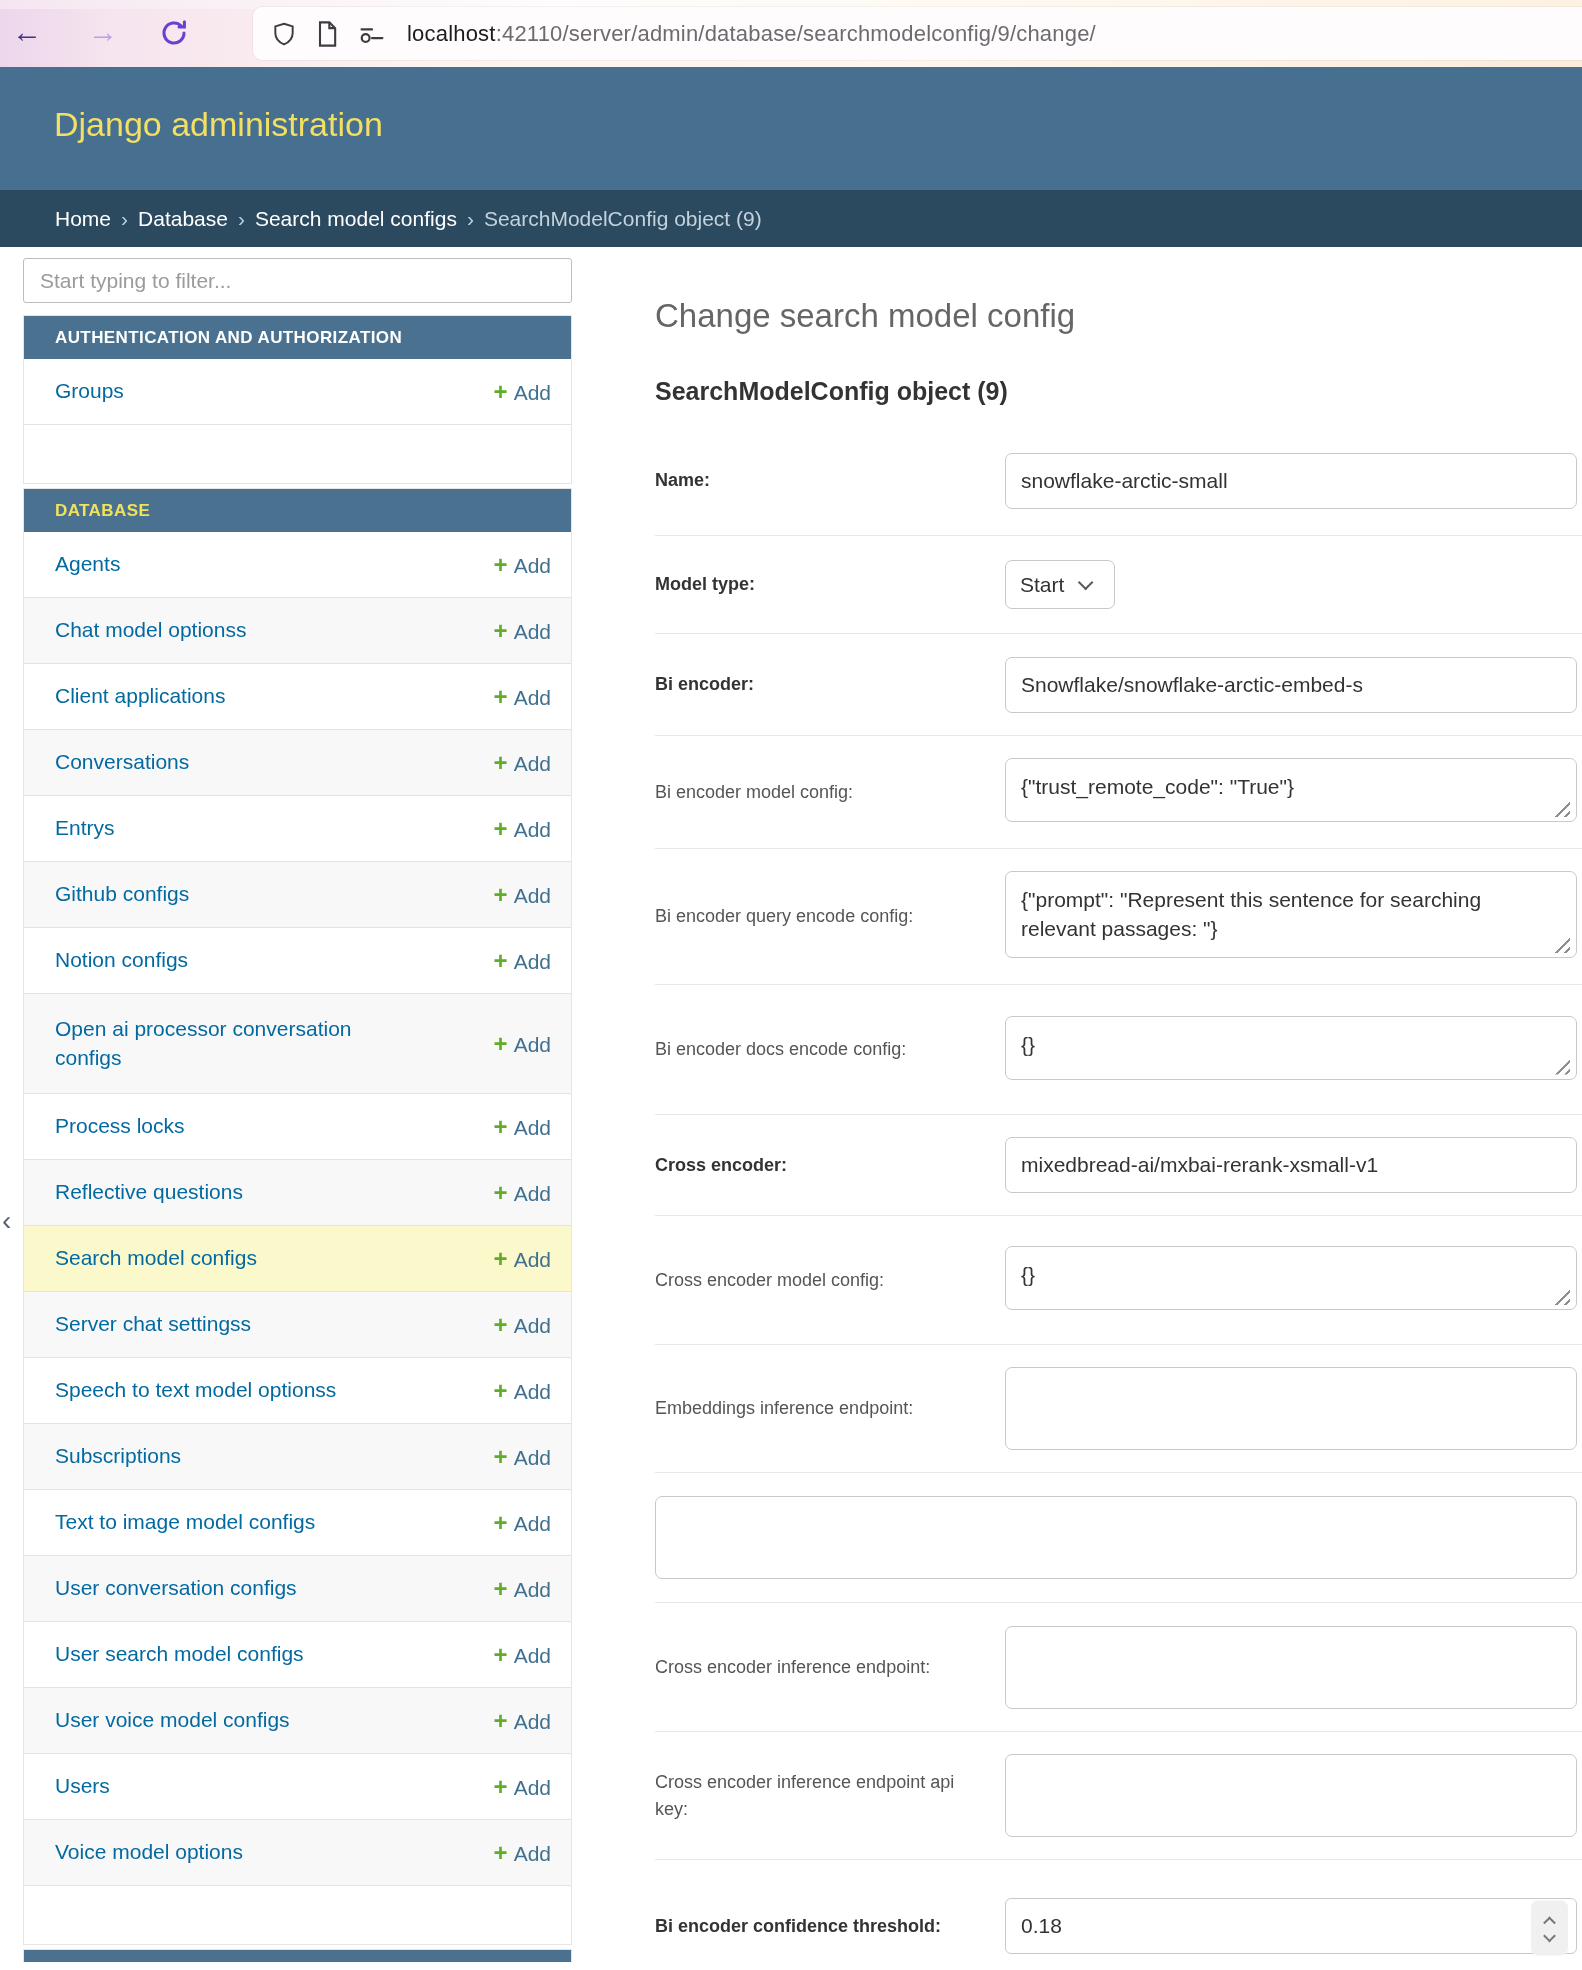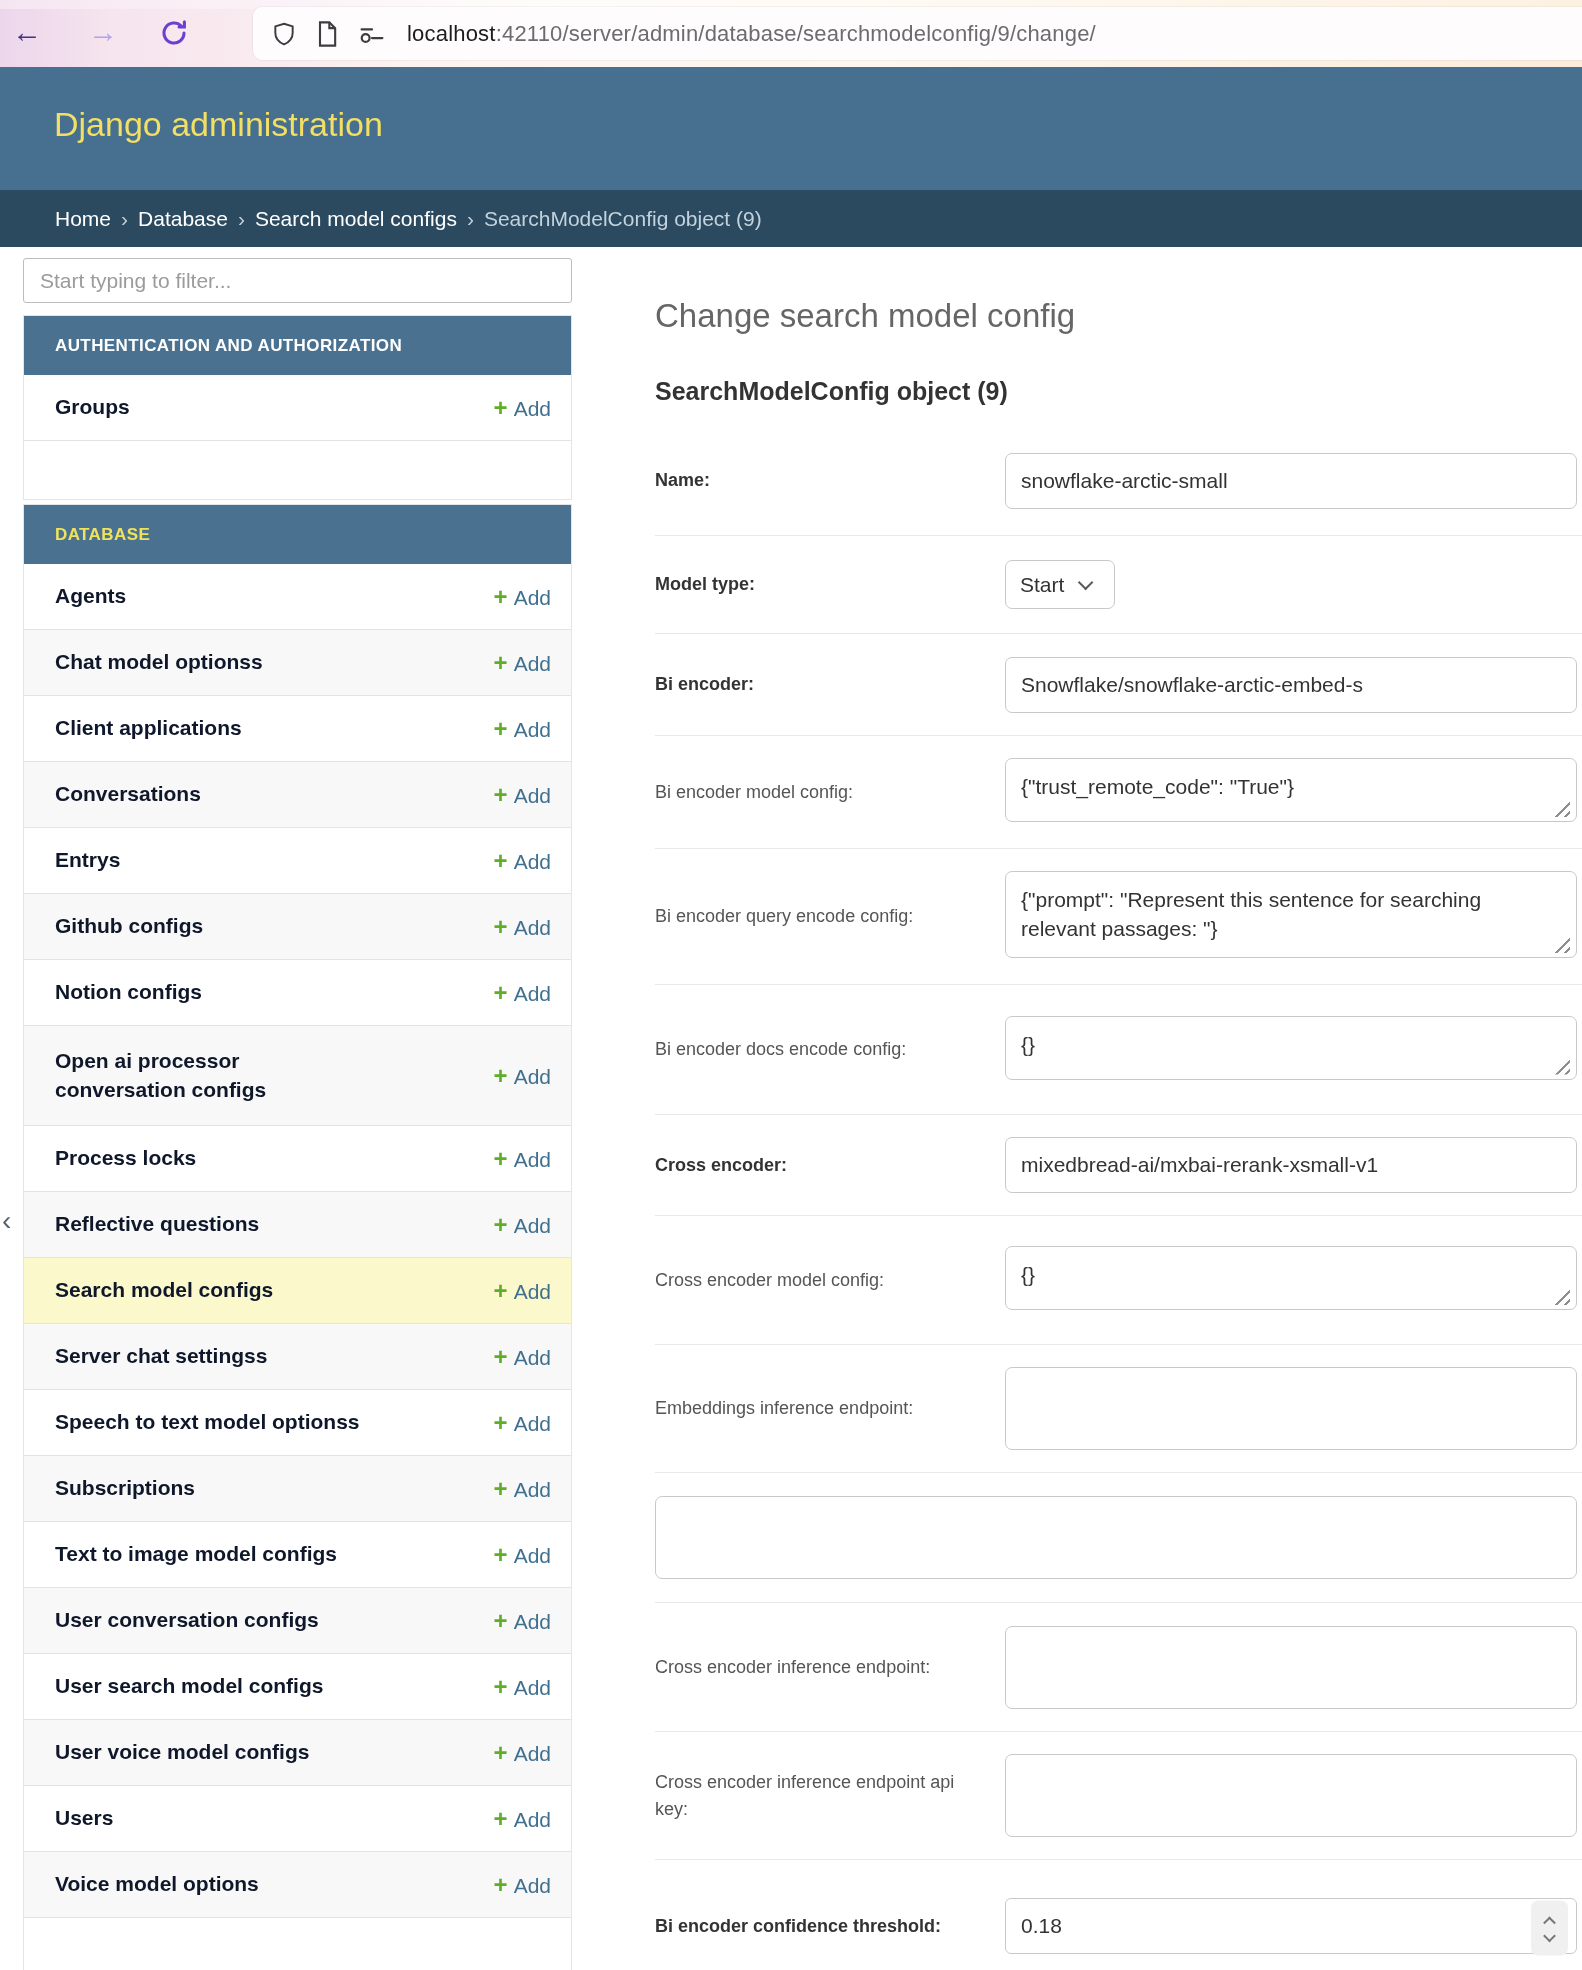--- a/index.html
+++ b/index.html
@@ -33,30 +33,30 @@
   .crumbs .sep { color:#c3d2dc; margin:0 10px; }
   .crumbs .current { color:#c3d2dc; }
 
   
   .sidebar { position:absolute; left:23px; top:258px; width:549px; }
   .filter-input { width:100%; height:45px; border:1px solid #bdbdbd; border-radius:3px;
     font-size:21px; padding:0 16px; color:#333; font-family:inherit; }
   .filter-input::placeholder { color:#9b9b9b; }
   .module { border:1px solid #e5e5e5; margin-top:12px; }
   .module + .module { margin-top:4px; }
-  .caption { height:59px; background:#4a7290; color:#fff; display:flex; align-items:center;
+  .caption { height:43px; background:#4a7290; color:#fff; display:flex; align-items:center;
     padding-left:31px; font-size:17px; font-weight:700; letter-spacing:.4px; text-transform:uppercase; }
   .caption.current-app { color:#f0e25b; }
   .srow { display:flex; align-items:center; justify-content:space-between;
     min-height:66px; padding:8px 20px 8px 31px; border-bottom:1px solid #e3e3e3; background:#fff; }
   .srow:nth-child(odd) { background:#f8f8f8; }
   .module .srow:last-child { border-bottom:none; }
   .srow.selected { background:#fbf8cc !important; }
   .srow.spacer { min-height:58px; background:#fff !important; }
-  .model-link { color:#0f172a; font-weight:700; font-size:21px; text-decoration:none; cursor:pointer; line-height:1.35; }
+  .model-link { color:#0369a1; font-weight:400; font-size:21px; text-decoration:none; cursor:pointer; line-height:1.35; }
   .add-link { white-space:nowrap; cursor:pointer; text-decoration:none; font-size:21px; color:#40708f; }
   .add-link .plus { color:#5fae27; font-weight:800; font-size:24px; margin-right:6px; }
   .caption-partial { height:13px; background:#4a7290; margin-top:4px; border:1px solid #e5e5e5; border-bottom:none; }
   .side-toggle { position:absolute; left:2px; top:1205px; font-size:28px; color:#55606a; cursor:pointer; }
 
   
   .main { position:absolute; left:655px; top:247px; width:927px; }
   .page-title { margin-top:50px; font-size:33px; font-weight:400; color:#666; }
   .object-title { margin-top:42px; font-size:25px; font-weight:700; color:#333; }
   .form { margin-top:20px; }

